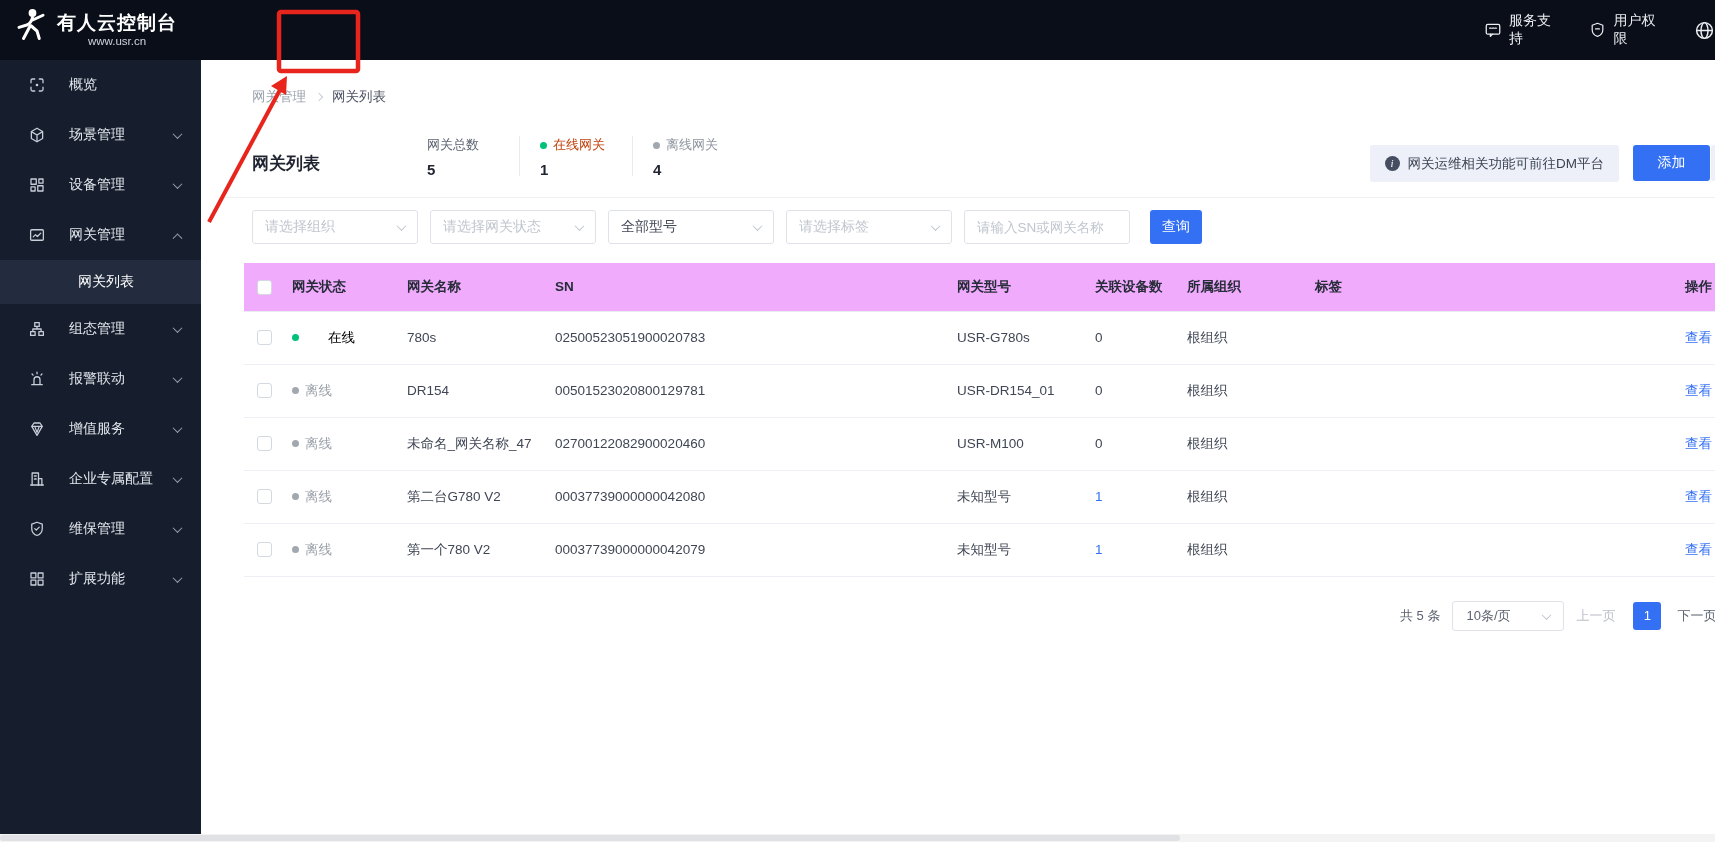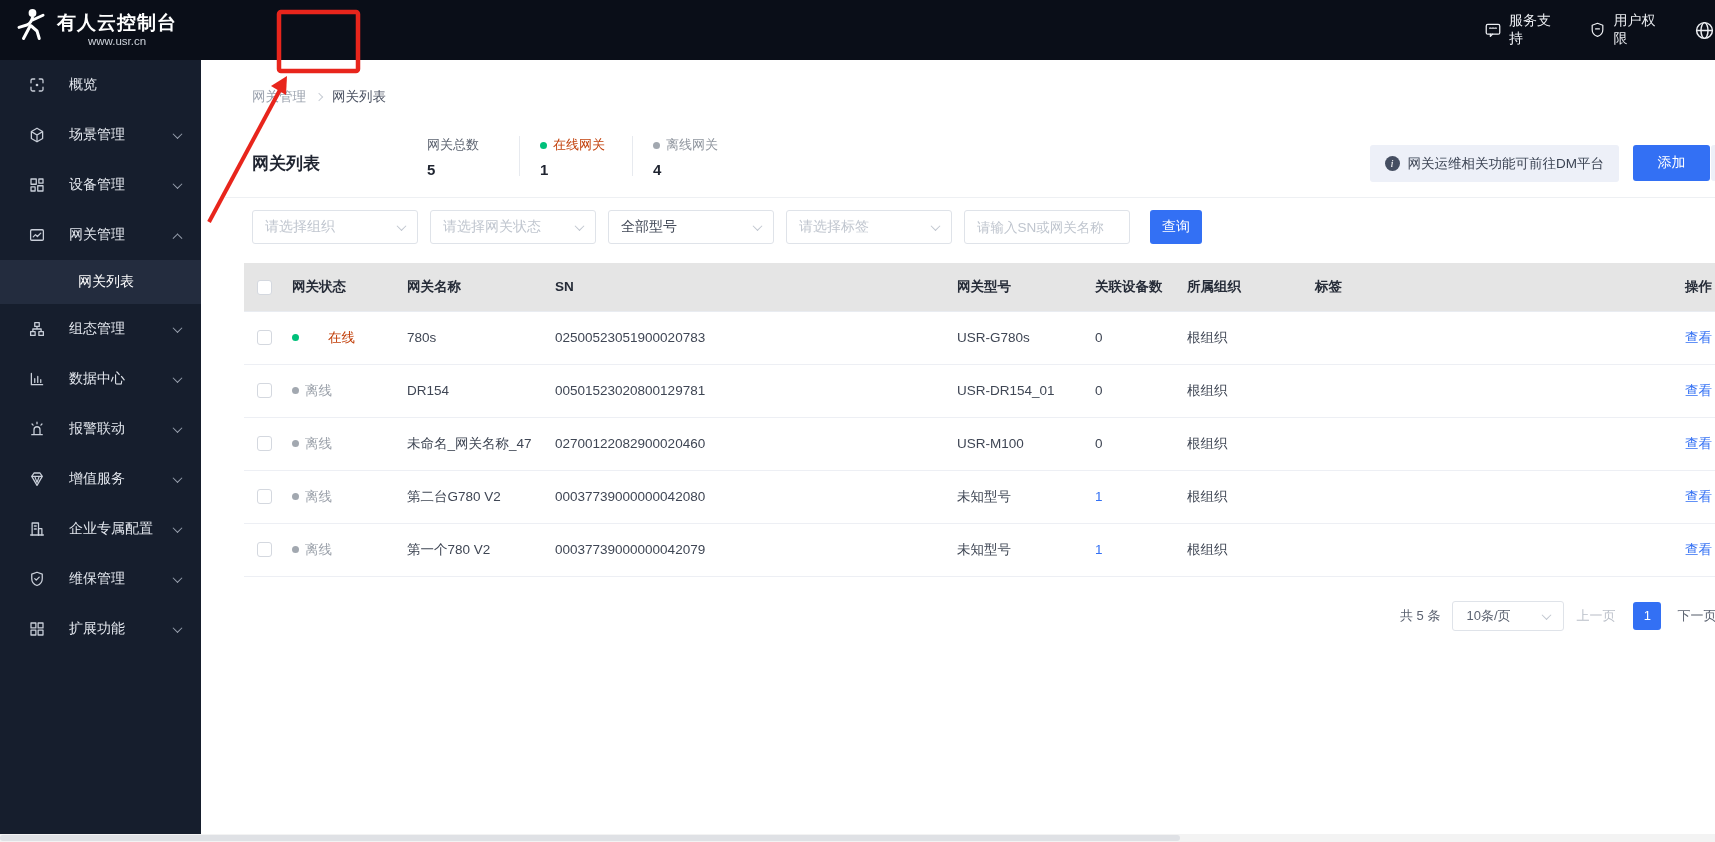--- a/index.html
+++ b/index.html
@@ -55,28 +55,28 @@
   
   .filters { position:absolute; left:51px; top:150px; display:flex; align-items:center; }
   .f-select { width:166px; height:34px; border:1px solid #dfe3e9; border-radius:3px; background:#fff; display:flex; align-items:center; padding:0 12px; font-size:14px; color:#c0c6cf; margin-right:12px; cursor:pointer; }
   .f-select .val { flex:1; }
   .f-select.has-value { color:#434a58; }
   .f-input { width:166px; height:34px; border:1px solid #dfe3e9; border-radius:3px; padding:0 12px; font-size:13.5px; color:#434a58; margin-right:20px; outline:none; font-family:inherit; }
   .f-input::placeholder { color:#c0c6cf; }
   .query-btn { width:52px; height:34px; background:#3370f4; color:#fff; border:none; border-radius:3px; font-size:14px; cursor:pointer; }
   
   .gw-table { position:absolute; left:43px; top:203px; width:1471px; border-collapse:collapse; table-layout:fixed; font-size:13.5px; color:#3f4654; }
-  .gw-table thead td { height:48px; background:#e5e5e5; font-weight:bold; color:#262c38; border-bottom:1px solid #e9ecf1; }
+  .gw-table thead td { height:48px; background:#f0abfc; font-weight:bold; color:#262c38; border-bottom:1px solid #e9ecf1; }
   .gw-table tbody td { height:53px; border-bottom:1px solid #edeff4; }
   .gw-table td { padding-left:8px; overflow:hidden; white-space:nowrap; }
   .gw-table td.c-check { text-align:center; padding-left:0; }
   .gw-table td.c-action { text-align:right; padding-right:3px; }
   .checkbox { width:15px; height:15px; border:1px solid #d4d8df; border-radius:3px; background:#fff; display:inline-block; vertical-align:middle; cursor:pointer; }
   .status { display:inline-flex; align-items:center; gap:6px; }
-  .status.online { color:#c2410c;gap:29px; }
+  .status.online { color:#000000;gap:29px; }
   .status.offline { color:#9ba1aa; }
   .blue-link { color:#3370f4; cursor:pointer; text-decoration:none; }
   
   .pagination { position:absolute; left:1199px; top:541px; display:flex; align-items:center; font-size:13px; color:#5b6270; white-space:nowrap; }
   .pg-total { margin-right:12px; }
   .pg-size { width:112px; height:30px; border:1px solid #dfe3e9; border-radius:3px; display:flex; align-items:center; padding:0 13px; margin-right:12px; cursor:pointer; color:#5b6270; }
   .pg-size .val { flex:1; }
   .pg-prev { color:#bcc1ca; margin-right:18px; cursor:default; }
   .pg-page { width:28px; height:28px; background:#3370f4; color:#fff; border-radius:3px; text-align:center; line-height:28px; margin-right:16px; cursor:pointer; }
   .pg-next { cursor:pointer; }
@@ -183,30 +183,20 @@
   <div class="side-item">
     <span class="s-icon">
       <svg width="18" height="18" viewBox="0 0 24 24" fill="none" stroke="currentColor" stroke-width="1.7" stroke-linejoin="round">
         <rect x="9" y="3.5" width="6" height="5"></rect>
         <rect x="3.5" y="15.5" width="6" height="5"></rect>
         <rect x="14.5" y="15.5" width="6" height="5"></rect>
         <path d="M12 8.5v3.5M6.5 15.5v-3.5h11v3.5"></path>
       </svg>
     </span>
     <span>组态管理</span>
-    <span class="chev"></span>
-  </div>
-  <div class="side-item">
-    <span class="s-icon">
-      <svg width="18" height="18" viewBox="0 0 24 24" fill="none" stroke="currentColor" stroke-width="1.7" stroke-linecap="round" stroke-linejoin="round">
-        <path d="M4.5 4.5v15h15"></path>
-        <path d="M9 16.5v-5M13 16.5v-8M17 16.5v-3.5"></path>
-      </svg>
-    </span>
-    <span>数据中心</span>
     <span class="chev"></span>
   </div>
   <div class="side-item">
     <span class="s-icon">
       <svg width="18" height="18" viewBox="0 0 24 24" fill="none" stroke="currentColor" stroke-width="1.7" stroke-linecap="round" stroke-linejoin="round">
         <path d="M8 19v-6a4 4 0 0 1 8 0v6"></path>
         <path d="M5 19.5h14"></path>
         <path d="M12 5V3M6.8 6.8L5.4 5.4M17.2 6.8l1.4-1.4"></path>
       </svg>
     </span>

